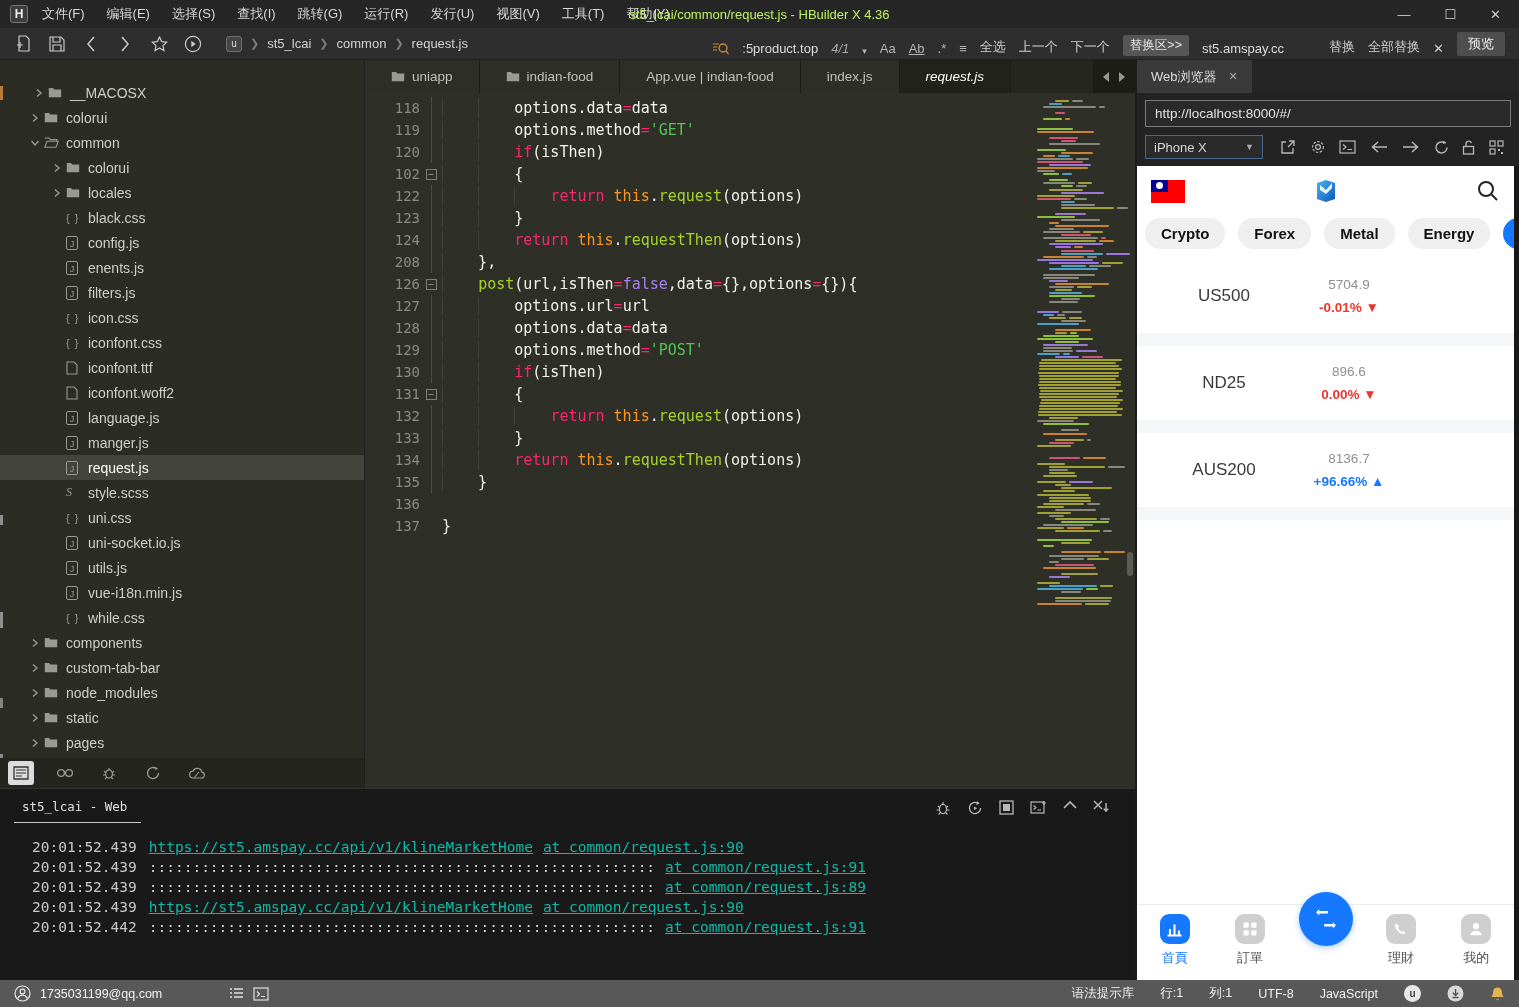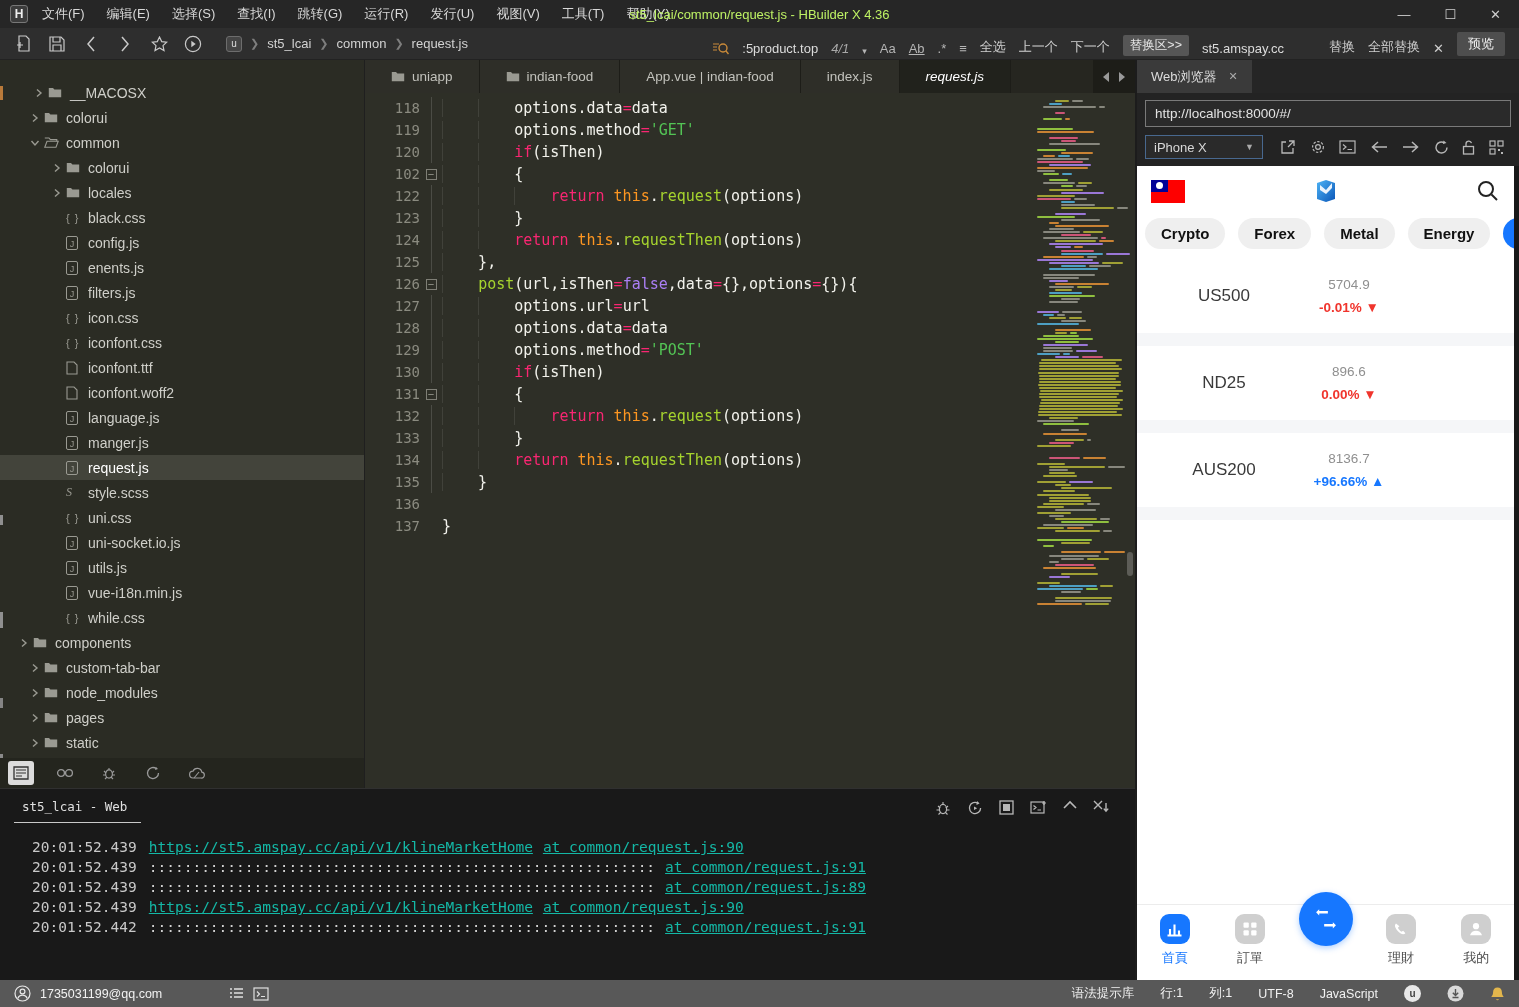--- a/index.html
+++ b/index.html
@@ -422,84 +422,84 @@
                 </span>
                 <span>vue-i18n.min.js</span>
               </div>
               <div class="trow" style="padding-left: 48px;">
                 <span class="tchev"></span>
                 <span class="ticon">
                   <span class="fi-css">{ }</span>
                 </span>
                 <span>while.css</span>
               </div>
-              <div class="trow" style="padding-left: 15px;">
-                <span class="tchev">
-                  <svg width="8" height="10" viewBox="0 0 8 10">
-                    <path d="M2 1.5l4 3.5-4 3.5" fill="none" stroke="#9a9a92" stroke-width="1.4"></path>
-                  </svg>
-                </span>
-                <span class="ticon">
-                  <svg width="14" height="11" viewBox="0 0 14 11">
-                    <path d="M0.8 1h4.2l1.4 1.6h6.8V10.2H0.8z" fill="#9a9a92"></path>
-                  </svg>
-                </span>
-                <span>components</span>
-              </div>
               <div class="trow" style="padding-left: 26px;">
                 <span class="tchev">
                   <svg width="8" height="10" viewBox="0 0 8 10">
                     <path d="M2 1.5l4 3.5-4 3.5" fill="none" stroke="#9a9a92" stroke-width="1.4"></path>
                   </svg>
                 </span>
                 <span class="ticon">
                   <svg width="14" height="11" viewBox="0 0 14 11">
                     <path d="M0.8 1h4.2l1.4 1.6h6.8V10.2H0.8z" fill="#9a9a92"></path>
                   </svg>
                 </span>
-                <span>custom-tab-bar</span>
+                <span>components</span>
               </div>
               <div class="trow" style="padding-left: 26px;">
                 <span class="tchev">
                   <svg width="8" height="10" viewBox="0 0 8 10">
                     <path d="M2 1.5l4 3.5-4 3.5" fill="none" stroke="#9a9a92" stroke-width="1.4"></path>
                   </svg>
                 </span>
                 <span class="ticon">
                   <svg width="14" height="11" viewBox="0 0 14 11">
                     <path d="M0.8 1h4.2l1.4 1.6h6.8V10.2H0.8z" fill="#9a9a92"></path>
                   </svg>
                 </span>
-                <span>node_modules</span>
+                <span>custom-tab-bar</span>
               </div>
               <div class="trow" style="padding-left: 26px;">
                 <span class="tchev">
                   <svg width="8" height="10" viewBox="0 0 8 10">
                     <path d="M2 1.5l4 3.5-4 3.5" fill="none" stroke="#9a9a92" stroke-width="1.4"></path>
                   </svg>
                 </span>
                 <span class="ticon">
                   <svg width="14" height="11" viewBox="0 0 14 11">
                     <path d="M0.8 1h4.2l1.4 1.6h6.8V10.2H0.8z" fill="#9a9a92"></path>
                   </svg>
                 </span>
-                <span>pages</span>
+                <span>node_modules</span>
               </div>
               <div class="trow" style="padding-left: 26px;">
                 <span class="tchev">
                   <svg width="8" height="10" viewBox="0 0 8 10">
                     <path d="M2 1.5l4 3.5-4 3.5" fill="none" stroke="#9a9a92" stroke-width="1.4"></path>
                   </svg>
                 </span>
                 <span class="ticon">
                   <svg width="14" height="11" viewBox="0 0 14 11">
                     <path d="M0.8 1h4.2l1.4 1.6h6.8V10.2H0.8z" fill="#9a9a92"></path>
                   </svg>
                 </span>
                 <span>static</span>
+              </div>
+              <div class="trow" style="padding-left: 26px;">
+                <span class="tchev">
+                  <svg width="8" height="10" viewBox="0 0 8 10">
+                    <path d="M2 1.5l4 3.5-4 3.5" fill="none" stroke="#9a9a92" stroke-width="1.4"></path>
+                  </svg>
+                </span>
+                <span class="ticon">
+                  <svg width="14" height="11" viewBox="0 0 14 11">
+                    <path d="M0.8 1h4.2l1.4 1.6h6.8V10.2H0.8z" fill="#9a9a92"></path>
+                  </svg>
+                </span>
+                <span>pages</span>
               </div>
             </div>
           <div class="tree-toolbar">
             <span class="tt active">
                 <svg width="16" height="14" viewBox="0 0 16 14">
                   <path d="M1 1h14v12H1z" fill="none" stroke="#333" stroke-width="1.3"></path>
                   <path d="M3 4h10M3 7h10M3 10h6" stroke="#333" stroke-width="1.2"></path>
                 </svg>
               </span>
             <span class="tt">
@@ -607,21 +607,21 @@
                   <span class="ctext" style="background-image: repeating-linear-gradient(to right, rgba(255, 255, 255, 0.09) 0px, rgba(255, 255, 255, 0.09) 1px, transparent 1px, transparent 36px); background-repeat: no-repeat; background-size: 72px 100%;"><span class="tk-p">        }</span></span>
                 </div>
                 <div class="cline">
                   <span class="gut">124</span>
                   <span class="foldc">
                     <span class="fline"></span>
                   </span>
                   <span class="ctext" style="background-image: repeating-linear-gradient(to right, rgba(255, 255, 255, 0.09) 0px, rgba(255, 255, 255, 0.09) 1px, transparent 1px, transparent 36px); background-repeat: no-repeat; background-size: 72px 100%;"><span class="tk-p">        </span><span class="tk-k">return</span><span class="tk-p"> </span><span class="tk-t">this</span><span class="tk-p">.</span><span class="tk-f">requestThen</span><span class="tk-p">(options)</span></span>
                 </div>
                 <div class="cline">
-                  <span class="gut">125</span>
+                  <span class="gut">208</span>
                   <span class="foldc">
                     <span class="fline"></span>
                   </span>
                   <span class="ctext" style="background-image: repeating-linear-gradient(to right, rgba(255, 255, 255, 0.09) 0px, rgba(255, 255, 255, 0.09) 1px, transparent 1px, transparent 36px); background-repeat: no-repeat; background-size: 36px 100%;"><span class="tk-p">    },</span></span>
                 </div>
                 <div class="cline">
                   <span class="gut">126</span>
                   <span class="foldc">
                     <span class="fbox">–</span>
                   </span>

